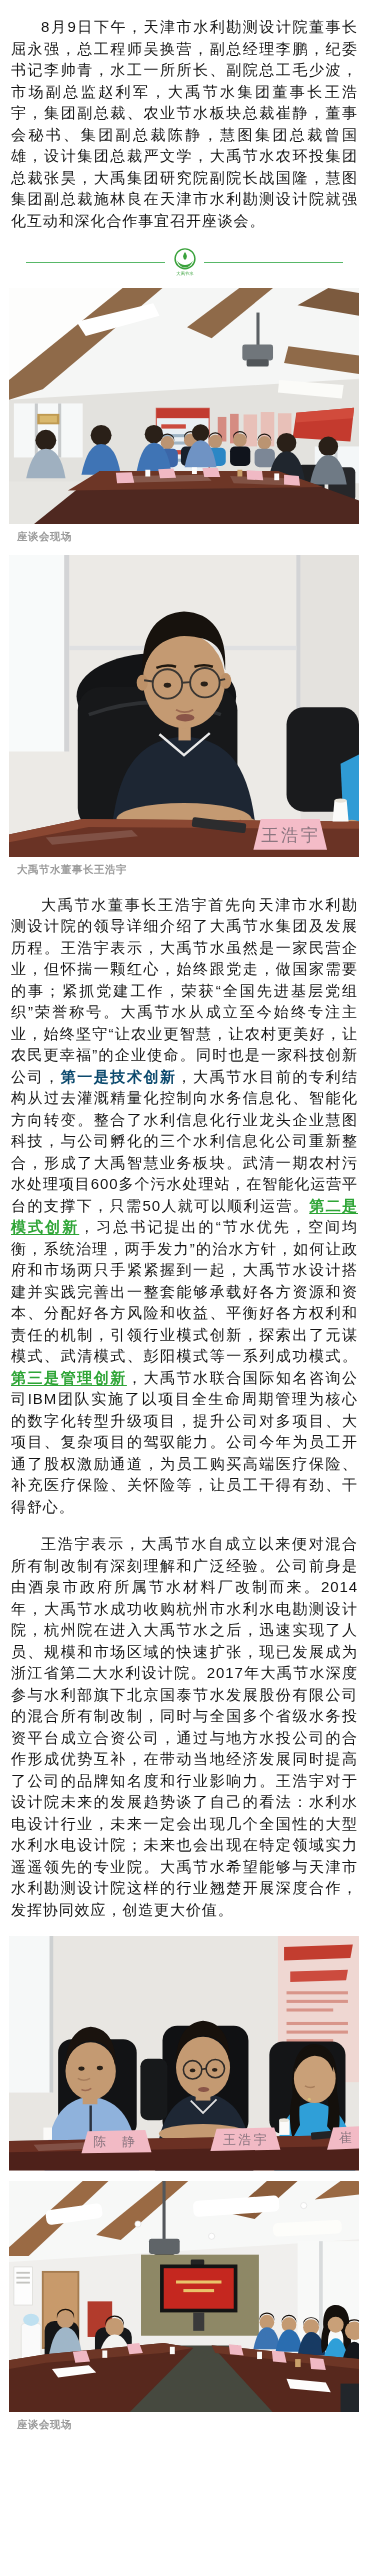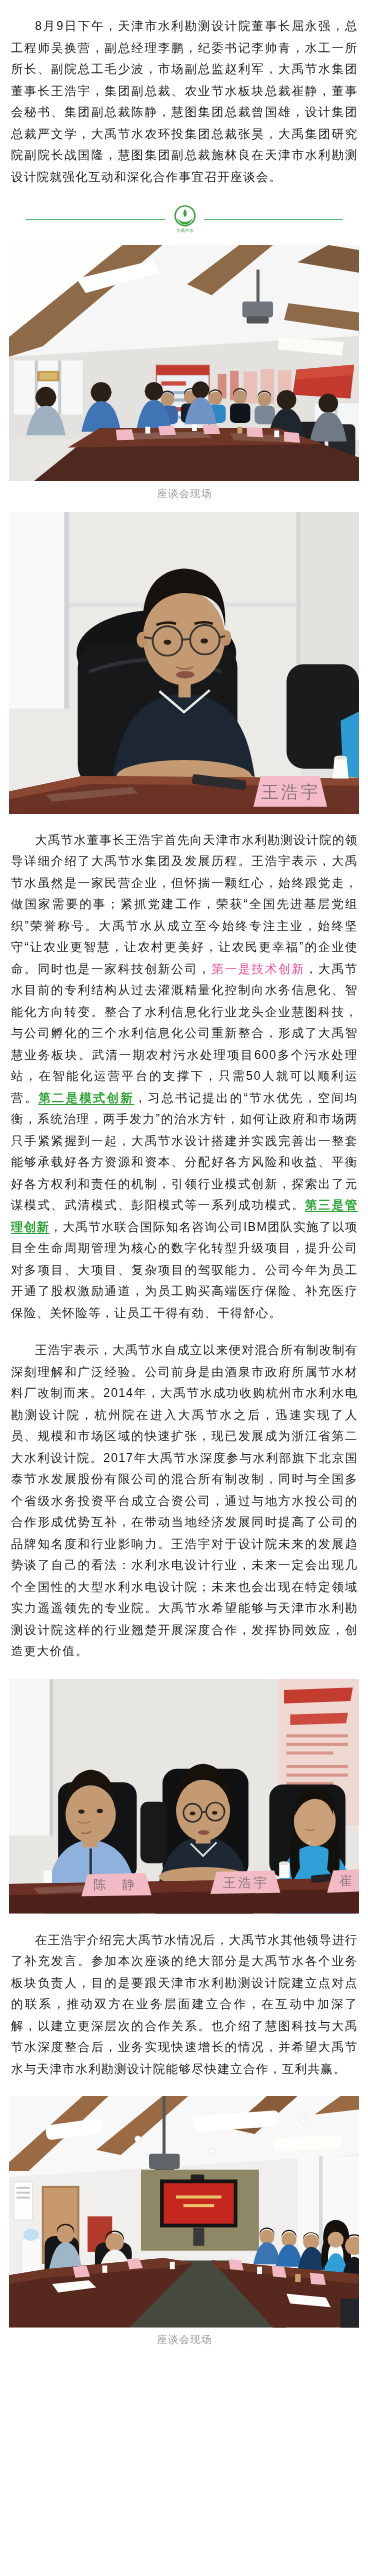--- a/index.html
+++ b/index.html
@@ -1,26 +1,26 @@
 <!DOCTYPE html>
 <html style="font-size:9.8px"><head>
 <meta charset="utf-8">
 <style>
   html,body{margin:0;padding:0;background:#ffffff;}
   body{width:369px;font-family:"Liberation Sans","DejaVu Sans",sans-serif;color:#161616;}
   .page{width:369px;background:#fff;overflow:hidden;}
-  .para{margin:16px 11px;font-size:12px;line-height:21.5px;text-align:justify;text-indent:2em;letter-spacing:0.9px;color:#161616;}
-  .hl{color:#ec4899;font-weight:normal;}
+  .para{margin:16px 11px;font-size:15px;line-height:21.5px;text-align:justify;text-indent:2em;letter-spacing:0.9px;color:#161616;}
+  .hl{color:#0c4a6e;font-weight:bold;}
   .hl-u{color:#2fa537;font-weight:bold;text-decoration:underline;text-underline-offset:1.8px;}
   .divider{display:flex;align-items:center;margin:13.5px 26px 6.1px;}
   .divider .line{flex:1;height:1.2px;background:#58b868;}
   .divider .logo-wrap{margin:0 6.1px;display:flex;flex-direction:column;align-items:center;}
   figure{margin:9.8px 9.2px 2.5px;}
   figure .photo-svg{display:block;width:350px;border-radius:0.6px;}
-  figcaption{font-size:10.4px;color:#9b9b9b;text-align:center;margin:4.9px auto 0;line-height:16px;max-width:335px;letter-spacing:0.6px;}
+  figcaption{font-size:10.4px;color:#9b9b9b;text-align:left;margin:4.9px auto 0;line-height:16px;max-width:335px;letter-spacing:0.6px;font-weight:bold;}
   svg text{font-family:"Liberation Sans","DejaVu Sans",sans-serif;}
 </style>
 </head>
 <body>
 
 <div class="page">
 
   <p class="para"><span>8月9日下午，天津市水利勘测设计院董事长屈永强，总工程师吴换营，副总经理李鹏，纪委书记李帅青，水工一所所长、副院总工毛少波，市场副总监赵利军，大禹节水集团董事长王浩宇，集团副总裁、农业节水板块总裁崔静，董事会秘书、集团副总裁陈静，慧图集团总裁曾国雄，设计集团总裁严文学，大禹节水农环投集团总裁张昊，大禹集团研究院副院长战国隆，慧图集团副总裁施林良在天津市水利勘测设计院就强化互动和深化合作事宜召开座谈会。</span></p>
 
   <div class="divider">
@@ -174,20 +174,21 @@
       <polygon points="0,455 120,430 570,434 570,446 130,443 0,468" fill="#8a4732"></polygon>
       <polygon points="60,460 200,448 210,458 70,472" fill="#ffffff" opacity="0.15"></polygon>
       <rect x="298" y="432" width="88" height="16" rx="4" fill="#2c2c2e" transform="rotate(7 342 440)"></rect>
 
       <polygon points="398,480 518,480 506,430 410,430" fill="#f4bcc8"></polygon>
       <text x="459" y="466" font-size="28" fill="#8c7680" text-anchor="middle" letter-spacing="4">王浩宇</text>
 
       <polygon points="527,434 553,434 550,400 530,400" fill="#fbfbf9"></polygon>
       <ellipse cx="540" cy="400" rx="10" ry="3.5" fill="#e8e4da"></ellipse>
     </svg>
+    <figcaption>大禹节水董事长王浩宇</figcaption>
   </figure>
 
   <p class="para">
     <span>大禹节水董事长王浩宇首先向天津市水利勘测设计院的领导详细介绍了大禹节水集团及发展历程。王浩宇表示，大禹节水虽然是一家民营企业，但怀揣一颗红心，始终跟党走，做国家需要的事；紧抓党建工作，荣获“全国先进基层党组织”荣誉称号。大禹节水从成立至今始终专注主业，始终坚守“让农业更智慧，让农村更美好，让农民更幸福”的企业使命。同时也是一家科技创新公司，</span><span class="hl">第一是技术创新</span><span>，大禹节水目前的专利结构从过去灌溉精量化控制向水务信息化、智能化方向转变。整合了水利信息化行业龙头企业慧图科技，与公司孵化的三个水利信息化公司重新整合，形成了大禹智慧业务板块。武清一期农村污水处理项目600多个污水处理站，在智能化运营平台的支撑下，只需50人就可以顺利运营。</span><span class="hl-u">第二是模式创新</span><span>，习总书记提出的“节水优先，空间均衡，系统治理，两手发力”的治水方针，如何让政府和市场两只手紧紧握到一起，大禹节水设计搭建并实践完善出一整套能够承载好各方资源和资本、分配好各方风险和收益、平衡好各方权利和责任的机制，引领行业模式创新，探索出了元谋模式、武清模式、彭阳模式等一系列成功模式。</span><span class="hl-u">第三是管理创新</span><span>，大禹节水联合国际知名咨询公司IBM团队实施了以项目全生命周期管理为核心的数字化转型升级项目，提升公司对多项目、大项目、复杂项目的驾驭能力。公司今年为员工开通了股权激励通道，为员工购买高端医疗保险、补充医疗保险、关怀险等，让员工干得有劲、干得舒心。</span>
   </p>
 
   <p class="para"><span>王浩宇表示，大禹节水自成立以来便对混合所有制改制有深刻理解和广泛经验。公司前身是由酒泉市政府所属节水材料厂改制而来。2014年，大禹节水成功收购杭州市水利水电勘测设计院，杭州院在进入大禹节水之后，迅速实现了人员、规模和市场区域的快速扩张，现已发展成为浙江省第二大水利设计院。2017年大禹节水深度参与水利部旗下北京国泰节水发展股份有限公司的混合所有制改制，同时与全国多个省级水务投资平台成立合资公司，通过与地方水投公司的合作形成优势互补，在带动当地经济发展同时提高了公司的品牌知名度和行业影响力。王浩宇对于设计院未来的发展趋势谈了自己的看法：水利水电设计行业，未来一定会出现几个全国性的大型水利水电设计院；未来也会出现在特定领域实力遥遥领先的专业院。大禹节水希望能够与天津市水利勘测设计院这样的行业翘楚开展深度合作，发挥协同效应，创造更大价值。</span></p>
 
   <figure>
     <svg class="photo-svg" viewBox="0 0 570 382">
@@ -253,21 +254,20 @@
 
       <polygon points="118,354 232,352 222,316 128,318" fill="#f2bac5"></polygon>
       <text x="176" y="342" font-size="21" fill="#8c7680" text-anchor="middle" letter-spacing="10">陈 静</text>
       <polygon points="328,350 442,348 432,312 338,314" fill="#f2bac5"></polygon>
       <text x="386" y="338" font-size="21" fill="#8c7680" text-anchor="middle" letter-spacing="4">王浩宇</text>
       <polygon points="518,348 570,346 570,310 528,312" fill="#f2bac5"></polygon>
       <text x="548" y="336" font-size="21" fill="#8c7680" text-anchor="middle">崔</text>
     </svg>
   </figure>
 
-  <p class="para"><span>在王浩宇介绍完大禹节水情况后，大禹节水其他领导进行了补充发言。参加本次座谈的绝大部分是大禹节水各个业务板块负责人，目的是要跟天津市水利勘测设计院建立点对点的联系，推动双方在业务层面建立合作，在互动中加深了解，以建立更深层次的合作关系。也介绍了慧图科技与大禹节水深度整合后，业务实现快速增长的情况，并希望大禹节水与天津市水利勘测设计院能够尽快建立合作，互利共赢。</span></p>
 
   <figure>
     <svg class="photo-svg" viewBox="0 0 570 377">
       <rect width="570" height="377" fill="#f0efed"></rect>
 
       <polygon points="0,0 570,0 570,95 0,132" fill="#f7f8f7"></polygon>
       <polygon points="120,0 162,0 32,122 0,122 0,108" fill="#9a6a44"></polygon>
       <polygon points="250,0 292,0 182,96 142,88" fill="#9a6a44"></polygon>
       <polygon points="420,0 470,0 400,62 360,53" fill="#8a5c3a"></polygon>
       <polygon points="540,0 570,0 570,22 498,30" fill="#9a6a44"></polygon>

